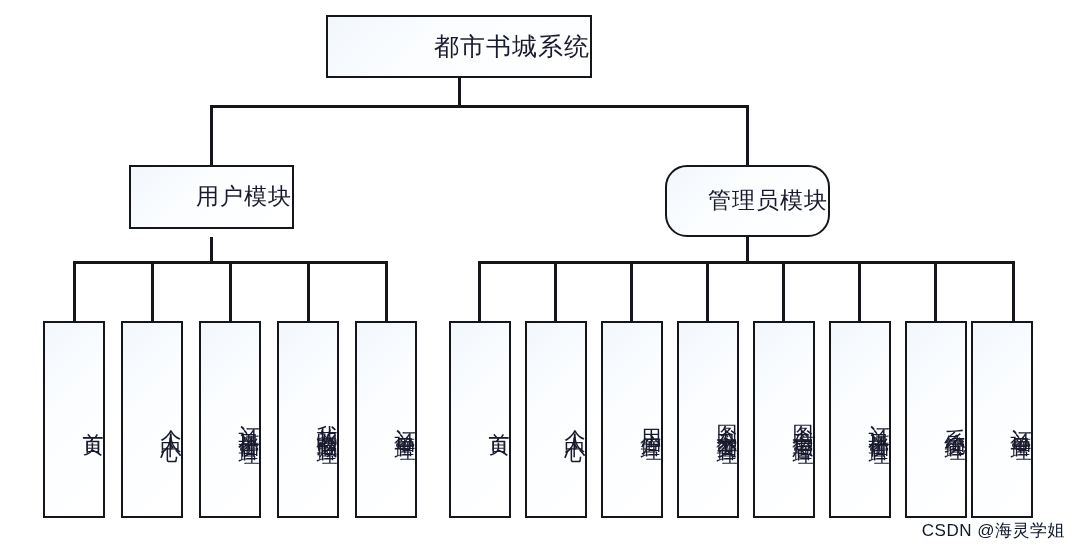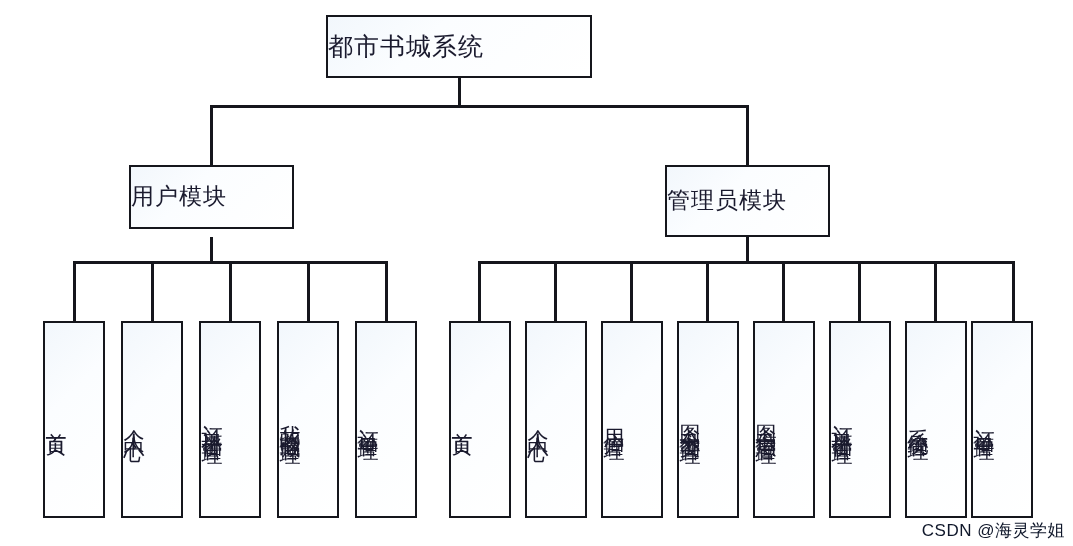--- a/index.html
+++ b/index.html
@@ -20,21 +20,21 @@
     background: #ffffff;
   }
   
   .node {
     position: absolute;
     box-sizing: border-box;
     border: 2px solid #15161c;
     background: linear-gradient(135deg, #f2f7fc 0%, #fbfdff 38%, #ffffff 100%);
     display: flex;
     align-items: center;
-    justify-content: flex-start;
+    justify-content: flex-end;
     text-align: center;
     line-height: 1.12;
   }
   .node-root {
     font-size: 25px;
     letter-spacing: 1px;
   }
   .node-module {
     font-size: 23px;
     letter-spacing: 1px;
@@ -83,21 +83,21 @@
   <div class="conn conn-h" style="left:210px; top:105px; width:539px; height:3px;"></div>
 
   <div class="conn conn-v" style="left:210px; top:105px; width:3px; height:60px;"></div>
 
   <div class="conn conn-v" style="left:746px; top:105px; width:3px; height:60px;"></div>
 
   <div class="node node-module" style="left:129px; top:165px; width:165px; height:64px;">
     <span>用户模块</span>
   </div>
 
-  <div class="node node-module" style="left:665px; top:165px; width:165px; height:72px;">
+  <div class="node node-module" style="left:665px; top:165px; width:165px; height:72px;border-radius:22px;">
     <span>管理员模块</span>
   </div>
 
   <div class="conn conn-v" style="left:210px; top:237px; width:3px; height:26px;"></div>
   <div class="conn conn-h" style="left:73px; top:261px; width:315px; height:3px;"></div>
 
   <div class="conn conn-v" style="left:73px;  top:261px; width:3px; height:61px;"></div>
   <div class="conn conn-v" style="left:151px; top:261px; width:3px; height:61px;"></div>
   <div class="conn conn-v" style="left:229px; top:261px; width:3px; height:61px;"></div>
   <div class="conn conn-v" style="left:307px; top:261px; width:3px; height:61px;"></div>

